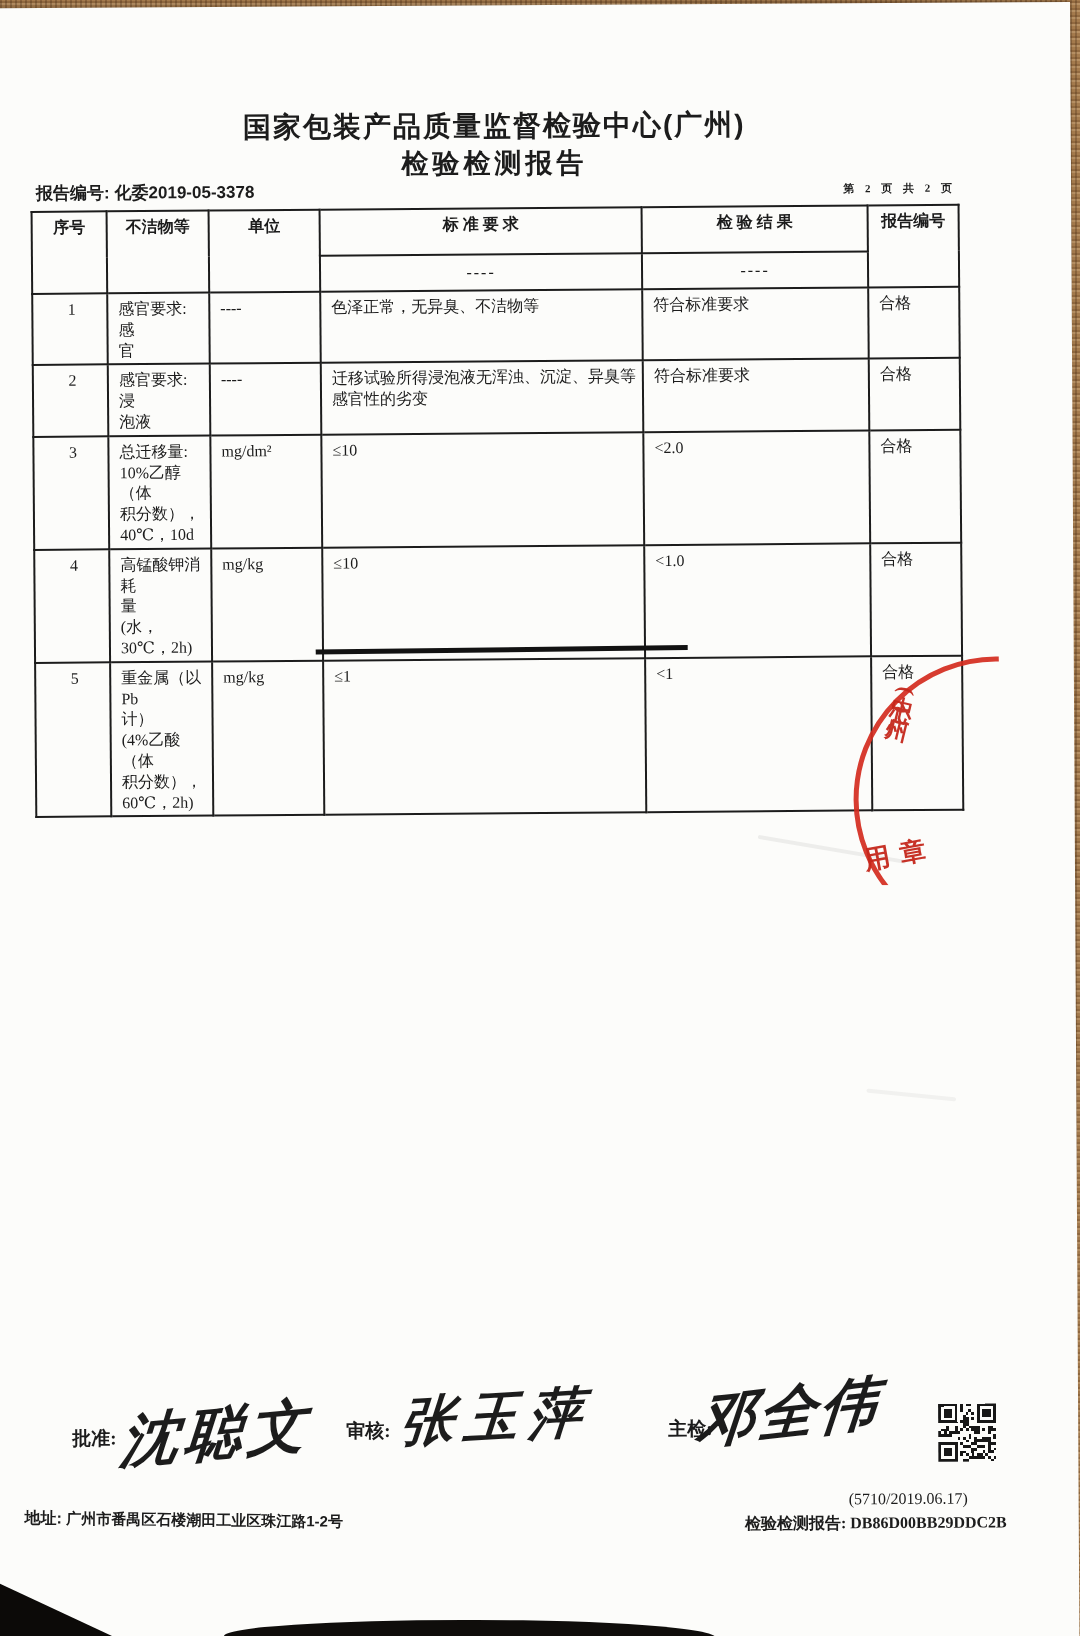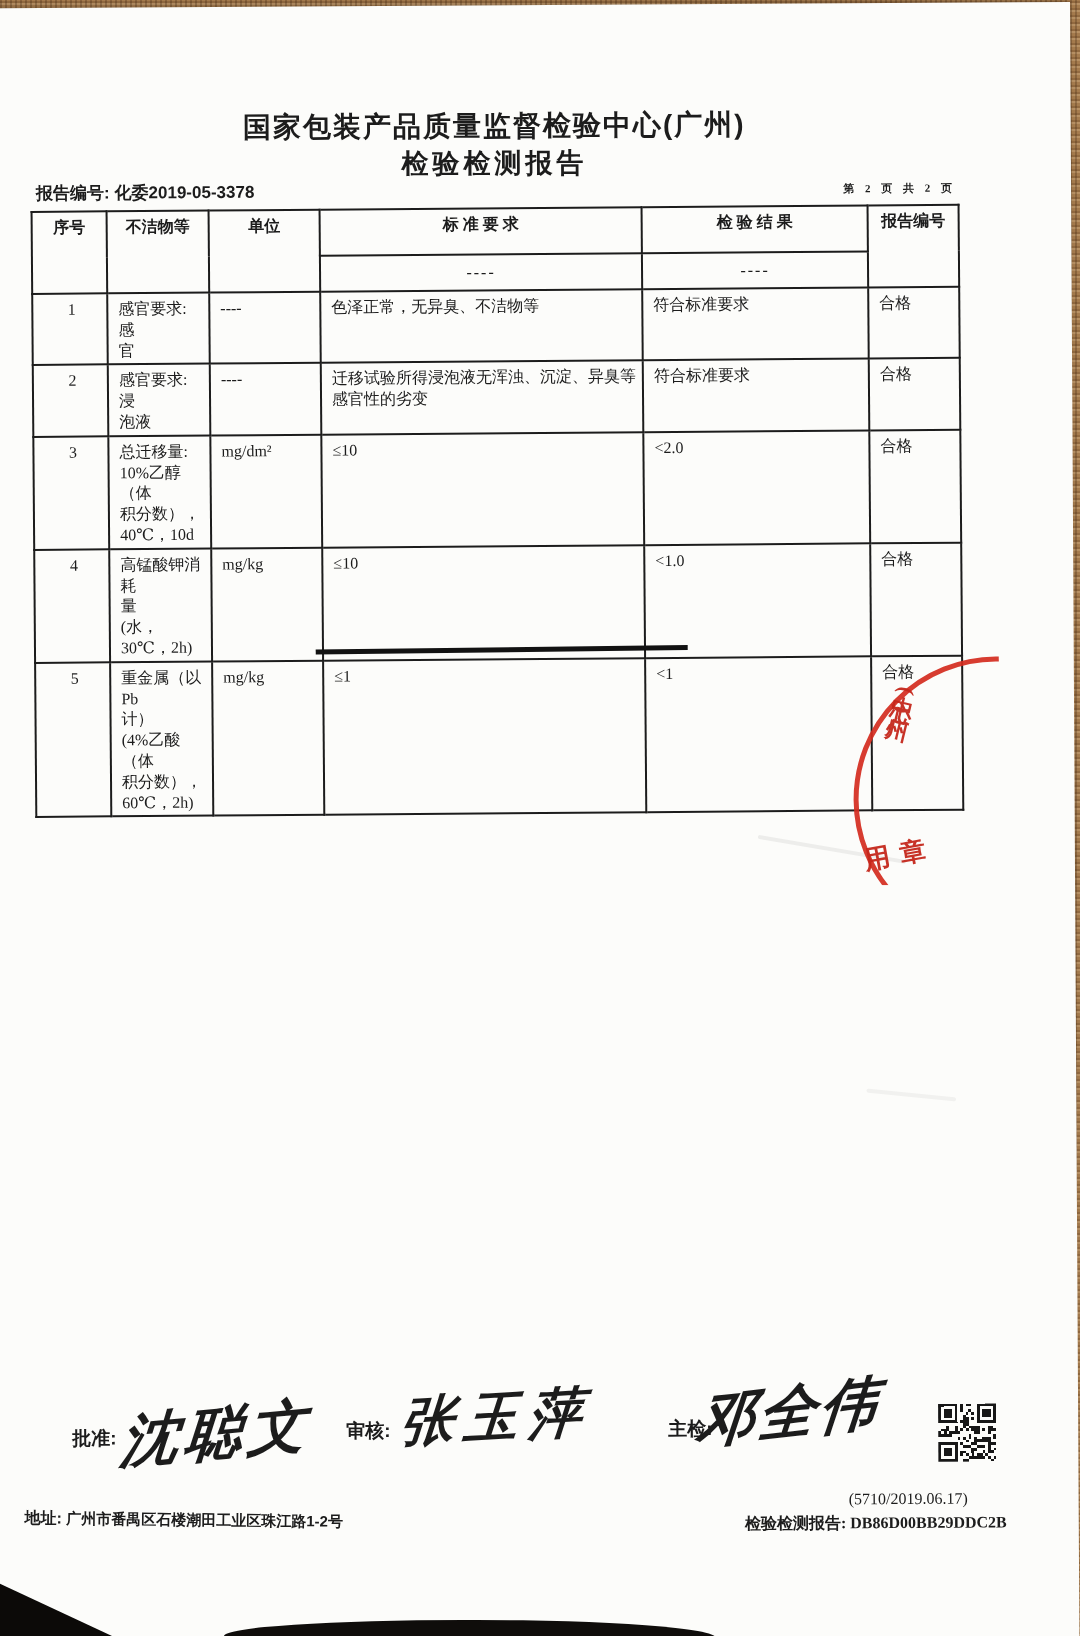--- a/index.html
+++ b/index.html
@@ -49,21 +49,21 @@
   .stamp{position:absolute;left:843px;top:642px;width:152px;height:242px;overflow:hidden;z-index:4;}
   .stamp-circle{position:absolute;left:6px;top:14px;width:276px;height:276px;border-radius:50%;
     border:5px solid #d42b1e;opacity:.92;}
   .stamp-arc{position:absolute;left:26px;top:34px;height:176px;writing-mode:vertical-rl;
     transform:rotate(14deg);font-size:22px;letter-spacing:4px;font-weight:bold;color:#c5281c;opacity:.95;}
   .stamp-bottom{position:absolute;left:16px;top:194px;font-size:26px;letter-spacing:10px;
     font-weight:bold;color:#c5281c;transform:rotate(-10deg);opacity:.95;}
 
   
   .sig-label{position:absolute;font-size:19px;font-weight:bold;
-    font-family:Liberation Sans, sans-serif;}
+    font-family:Liberation Serif, serif;}
   .sig-name{position:absolute;font-size:58px;font-weight:bold;font-style:italic;
     font-family:"DejaVu Serif","Liberation Serif",serif;white-space:nowrap;}
   .lbl-approve{left:64px;top:1420px;} .name-approve{left:112px;top:1390px;transform:rotate(-5deg) skewX(-10deg);letter-spacing:6px;}
   .lbl-review{left:338px;top:1414px;text-align:right;} .name-review{left:392px;top:1378px;transform:rotate(-3deg) skewX(-8deg);letter-spacing:10px;font-size:54px;}
   .lbl-inspect{left:660px;top:1414px;} .name-inspect{left:688px;top:1372px;transform:rotate(-6deg) skewX(-12deg);letter-spacing:4px;}
   .qr{position:absolute;left:930px;top:1403px;width:58px;height:58px;}
   .date-code{position:absolute;left:840px;top:1489px;width:158px;text-align:left;font-size:16px;}
   .antifake{position:absolute;left:690px;top:1512px;width:308px;text-align:right;font-size:16px;font-weight:bold;}
   .address{position:absolute;left:16px;top:1502px;font-size:16px;font-weight:bold;transform:rotate(1deg);transform-origin:0 0;
     font-family:"Liberation Sans","DejaVu Sans",sans-serif;}

